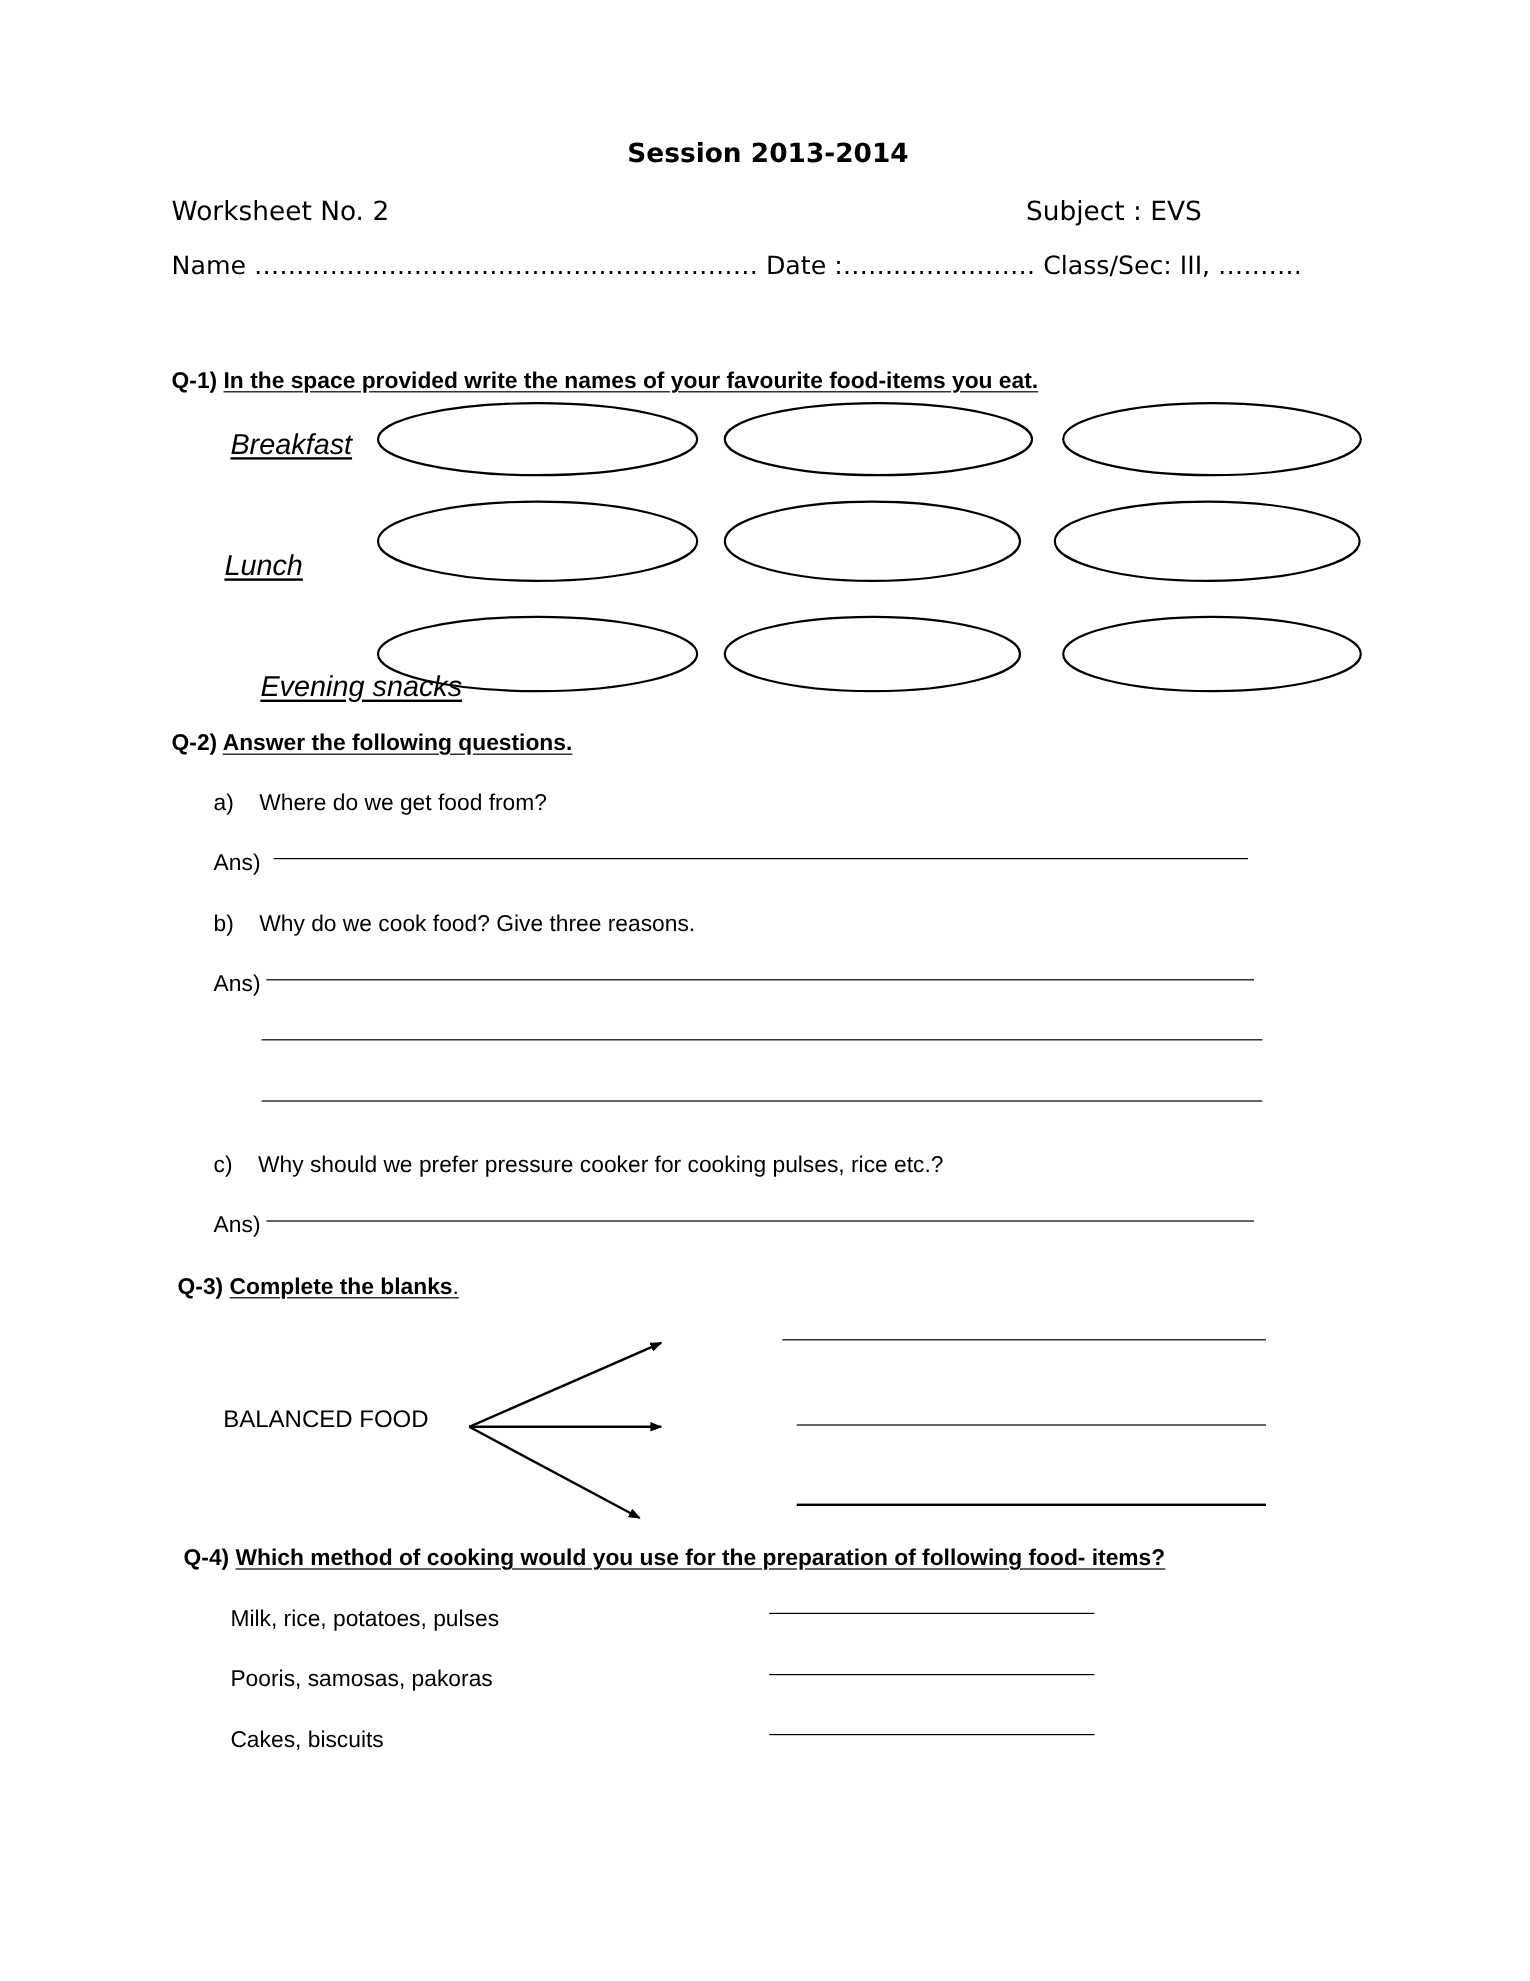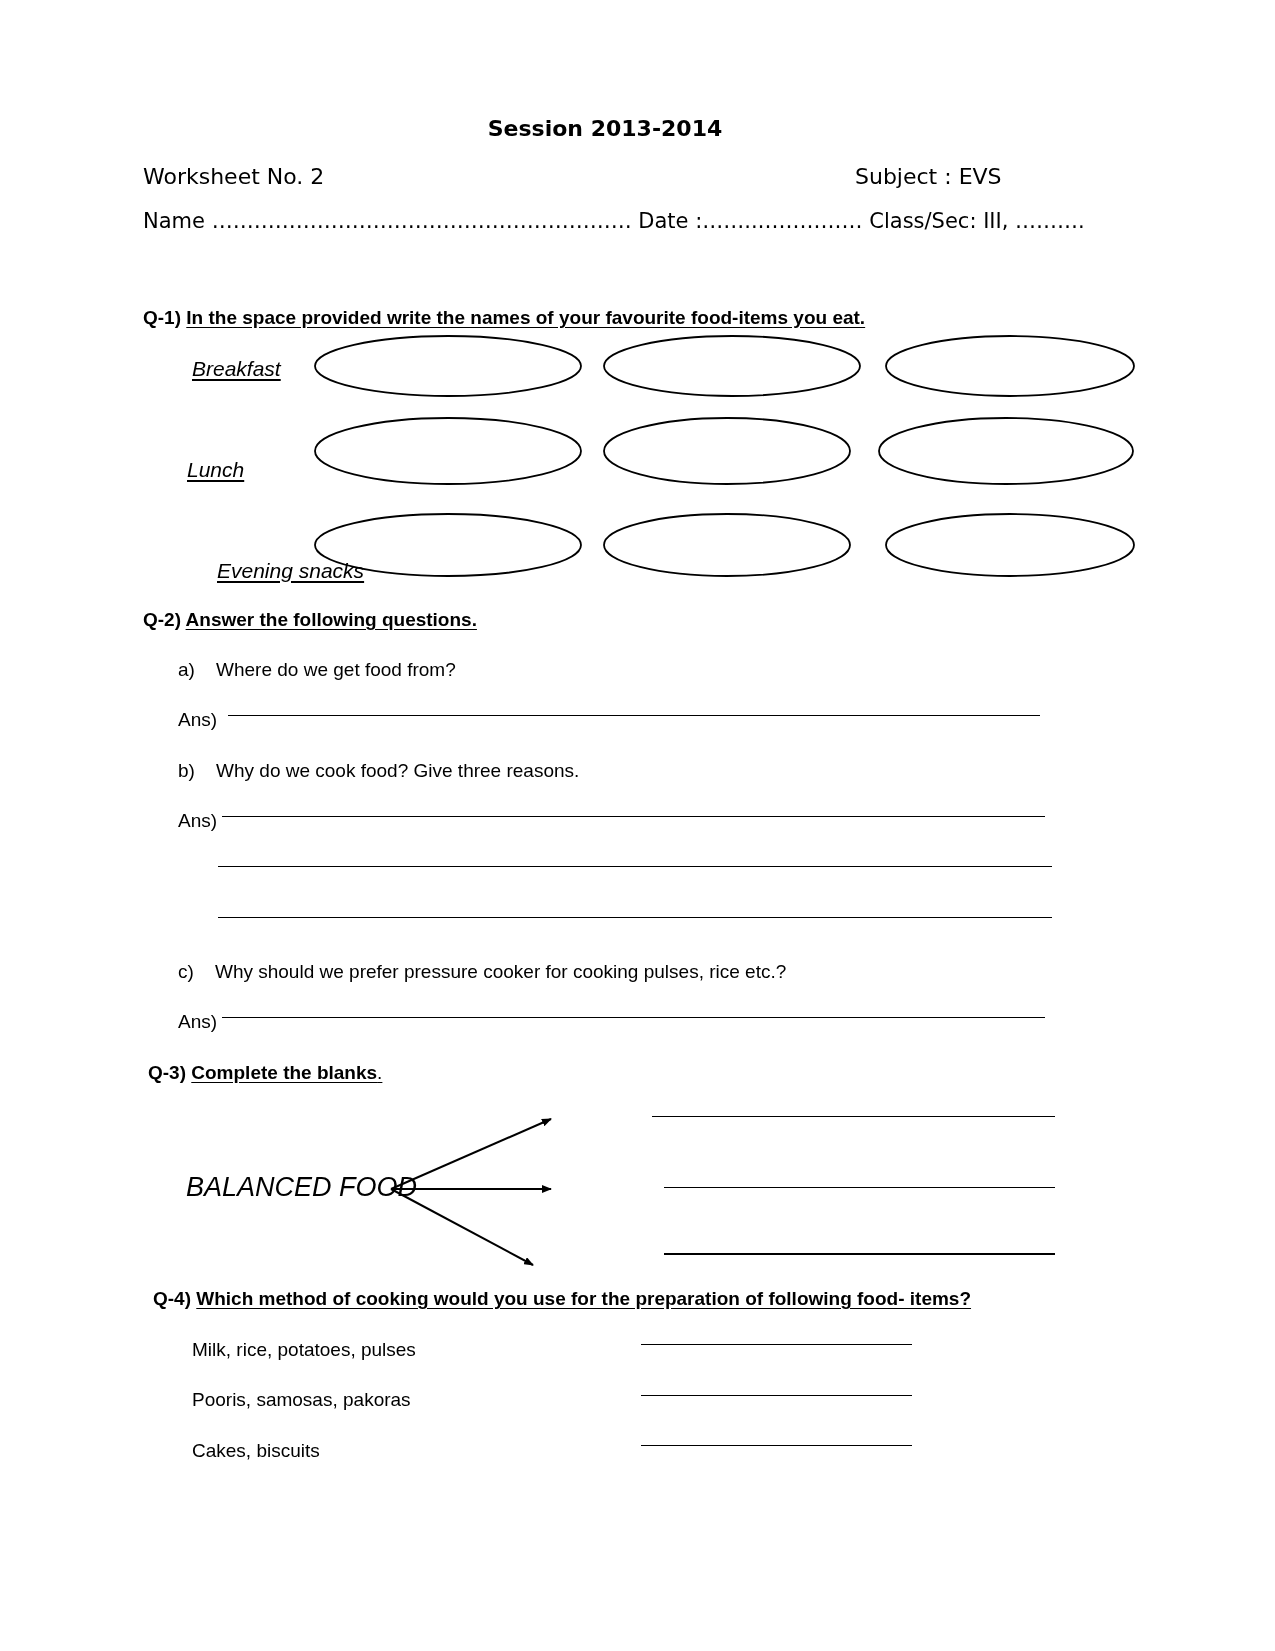--- a/index.html
+++ b/index.html
@@ -1,24 +1,24 @@
 <!DOCTYPE html>
 <html><head>
   <meta charset="utf-8">
   <style>
     html, body { margin: 0; padding: 0; background: #ffffff; }
     body { width: 1275px; height: 1651px; position: relative; overflow: hidden; color: #000; }
     .abs { position: absolute; white-space: nowrap; }
     .verdana { font-family: "DejaVu Sans", sans-serif; }
     .calibri { font-family: "Liberation Sans", sans-serif; }
-    .title { font-size: 22px; font-weight: bold; }
+    .title { font-size: 22px; font-weight: bold; padding-left: 35px; }
     .hdr { font-size: 22px; }
     .q { font-size: 19px; font-weight: bold; }
     .q .u { text-decoration: underline; text-underline-offset: 3px; }
-    .lbl { font-size: 21px; font-style: italic; text-decoration: underline; text-underline-offset: 3px; }
+    .lbl { font-size: 24px; font-style: italic; text-decoration: underline; text-underline-offset: 3px; }
     .txt { font-size: 19px; }
     .blank { position: absolute; border-bottom: 1.5px solid #000; }
     svg.shapes { position: absolute; left: 0; top: 0; }
   </style>
 </head>
 <body>
 
 <div class="abs verdana title" style="left:0; width:1210px; text-align:center; top:116px;">Session 2013-2014</div>
 <div class="abs verdana hdr" style="left:143px; top:164px;">Worksheet No. 2</div>
 <div class="abs verdana hdr" style="left:855px; top:164px;">Subject : EVS</div>
@@ -81,21 +81,21 @@
   <span>c)</span>&nbsp;&nbsp;&nbsp;
   <span>Why should we prefer pressure cooker for cooking pulses, rice etc.?</span>
 </div>
 <div class="abs calibri txt" style="left:178px; top:1011px;">Ans)</div>
 <div class="blank" style="left:222px; top:1017px; width:823px;"></div>
 
 <div class="abs calibri q" style="left:148px; top:1062px;">
   <span>Q-3)</span>
   <span class="u"><span>Complete the blanks</span><span style="font-weight:normal;">.</span></span>
 </div>
-<div class="abs calibri" style="left:186px; top:1172px; font-size:27px;font-style:italic;">BALANCED FOOD</div>
+<div class="abs calibri" style="left:186px; top:1172px; font-size:20px;">BALANCED FOOD</div>
 <div class="blank" style="left:652px; top:1116px; width:403px; border-bottom-width:1.5px;"></div>
 <div class="blank" style="left:664px; top:1187px; width:391px; border-bottom-width:1.5px;"></div>
 <div class="blank" style="left:664px; top:1253px; width:391px; border-bottom-width:2px;"></div>
 
 <div class="abs calibri q" style="left:143px; top:1288px;margin-left:10px;">
   <span>Q-4)</span>
   <span class="u">Which method of cooking would you use for the preparation of following food- items?</span>
 </div>
 <div class="abs calibri txt" style="left:192px; top:1339px;">Milk, rice, potatoes, pulses</div>
 <div class="blank" style="left:641px; top:1344px; width:271px;"></div>

